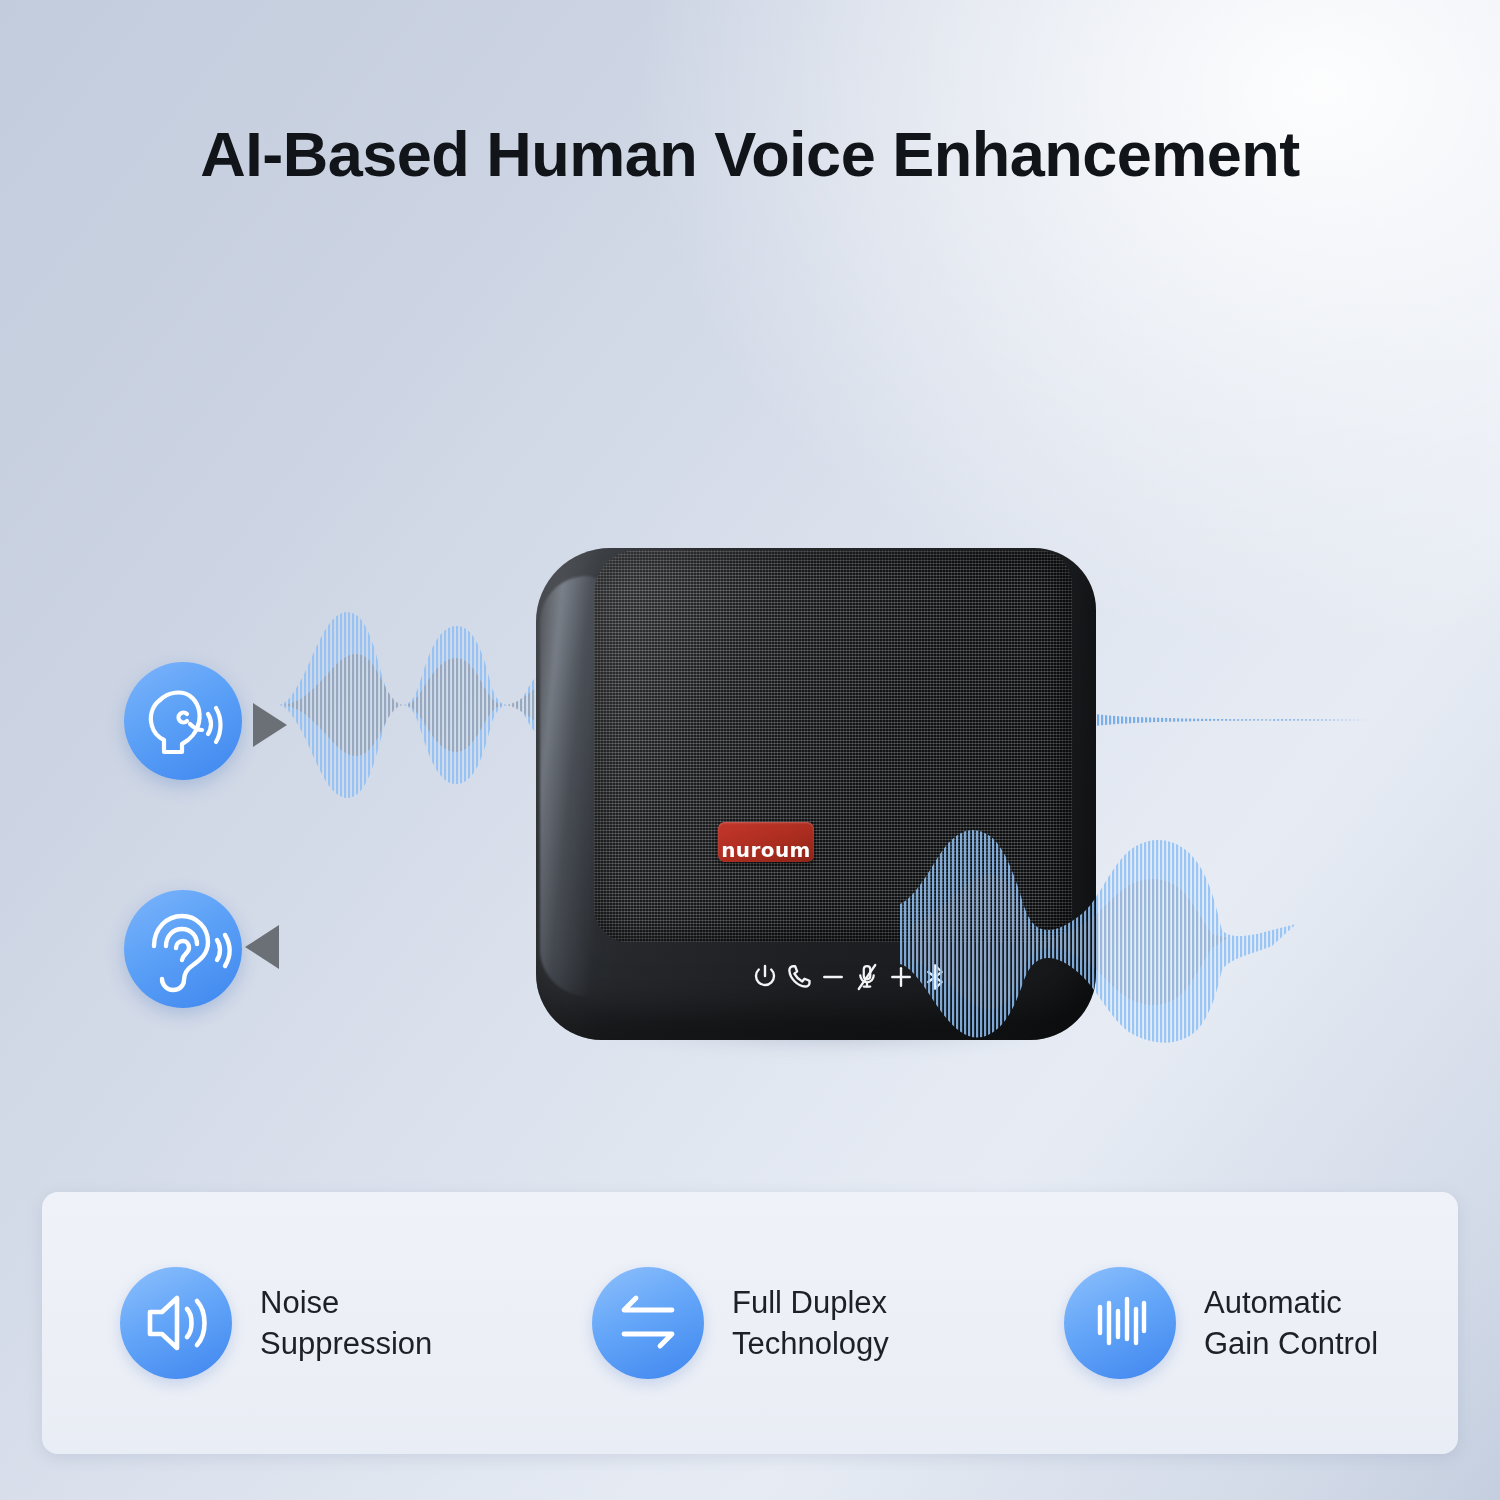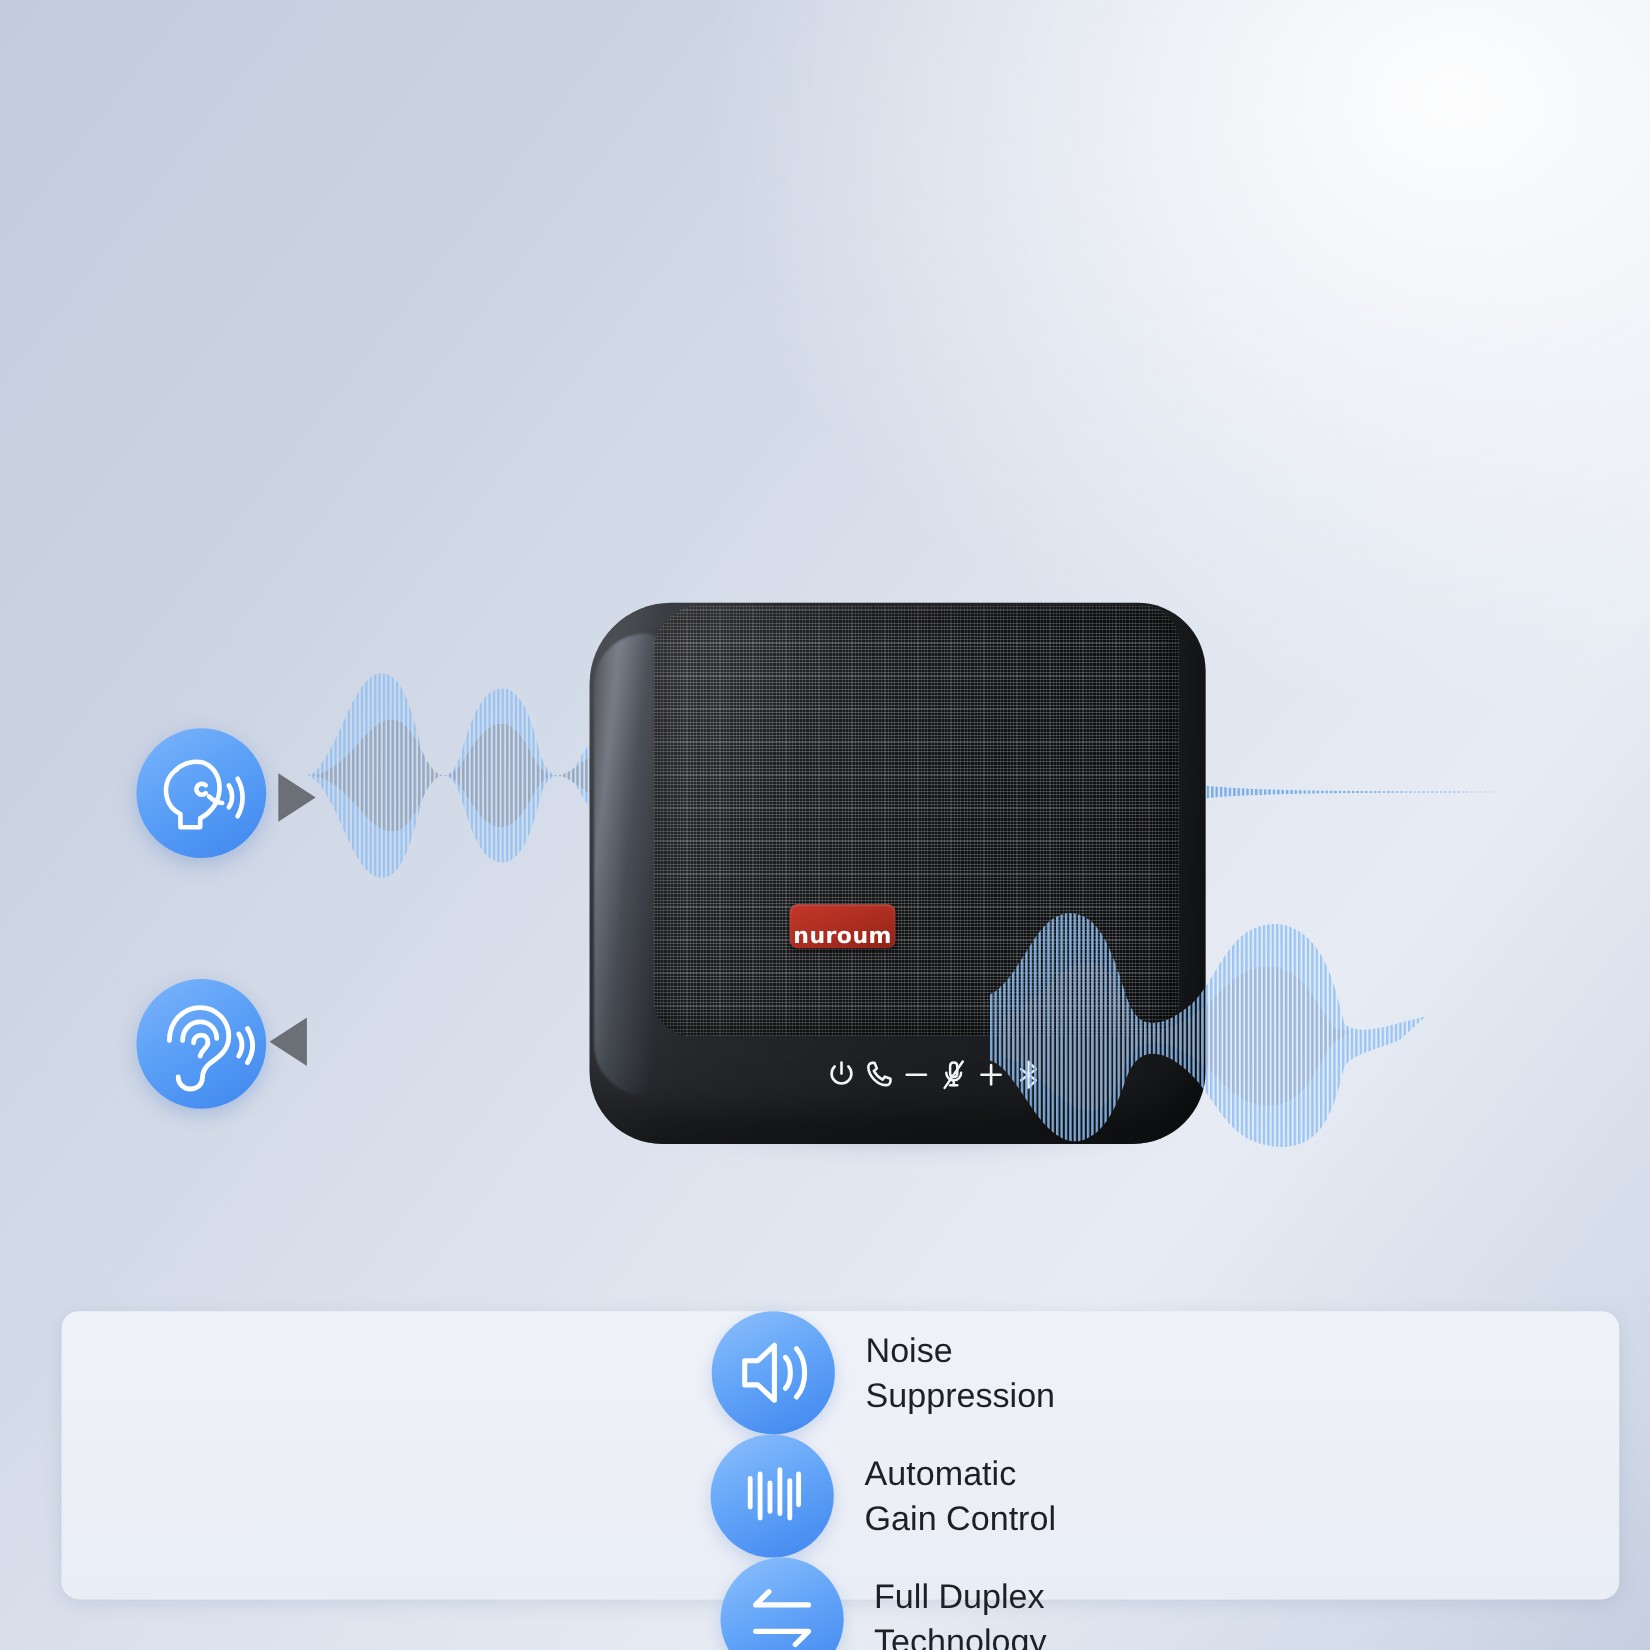--- a/index.html
+++ b/index.html
@@ -166,30 +166,29 @@
     position: relative;
     width: 34px; height: 34px;
     display: flex; align-items: center; justify-content: center;
     flex: 0 0 auto;
   }
   .ctrl svg { display: block; }
 
   
   #feature-card {
     position: absolute;
-    left: 56px;
+    left: 42px;
     top: 1192px;
     width: 1416px;
     height: 262px;
     border-radius: 16px;
     background: linear-gradient(180deg, #eff2f8 0%, #eceff6 55%, #e9edf5 100%);
     box-shadow: 0 4px 16px rgba(120,135,165,0.20);
     display: flex;
     align-items: center;
-    flex-direction: column;
   }
   .feature {
     display: flex;
     align-items: center;
     flex: 1 1 0;
     padding-left: 78px;
     box-sizing: border-box;
   }
   .feat-icon {
     width: 112px; height: 112px;
@@ -207,20 +206,21 @@
     line-height: 1.33;
     color: #1d2126;
     white-space: pre-line;
   }
 </style>
 </head>
 <body>
 
 <div id="stage">
 
+  <div class="headline">AI-Based Human Voice Enhancement</div>
 
   <svg class="wave" id="wave-in" width="320" height="210" viewBox="0 0 320 210">
     <defs>
       <pattern id="stripesBlue" width="4" height="210" patternUnits="userSpaceOnUse">
         <rect x="0" y="0" width="2.1" height="210" fill="#8ec0f5"></rect>
       </pattern>
       <pattern id="stripesGray" width="4" height="210" patternUnits="userSpaceOnUse">
         <rect x="0" y="0" width="2.1" height="210" fill="#98a2b2"></rect>
       </pattern>
       <clipPath id="clipBlueEnv">
@@ -392,41 +392,41 @@
           </g>
         </svg>
       </div>
       <div class="feat-label">Noise
 Suppression</div>
     </div>
 
     <div class="feature">
       <div class="feat-icon">
         <svg width="112" height="112" viewBox="0 0 112 112">
+          <g fill="none" stroke="#ffffff" stroke-width="4.8" stroke-linecap="round" stroke-linejoin="round">
+            <path d="M80 43 L32 43 L44 31"></path>
+            <path d="M32 67 L80 67 L68 79"></path>
+          </g>
+        </svg>
+      </div>
+      <div class="feat-label">Full Duplex
+Technology</div>
+    </div>
+
+    <div class="feature">
+      <div class="feat-icon">
+        <svg width="112" height="112" viewBox="0 0 112 112">
           <g stroke="#ffffff" stroke-width="4.4" stroke-linecap="round">
             <path d="M36 40 L36 66"></path>
             <path d="M45 36 L45 76"></path>
             <path d="M54 44 L54 70"></path>
             <path d="M63 32 L63 72"></path>
             <path d="M72 42 L72 76"></path>
             <path d="M80 36 L80 64"></path>
           </g>
         </svg>
       </div>
       <div class="feat-label">Automatic
 Gain Control</div>
     </div>
 
-    <div class="feature">
-      <div class="feat-icon">
-        <svg width="112" height="112" viewBox="0 0 112 112">
-          <g fill="none" stroke="#ffffff" stroke-width="4.8" stroke-linecap="round" stroke-linejoin="round">
-            <path d="M80 43 L32 43 L44 31"></path>
-            <path d="M32 67 L80 67 L68 79"></path>
-          </g>
-        </svg>
-      </div>
-      <div class="feat-label">Full Duplex
-Technology</div>
-    </div>
-
   </div>
 </div>
 
 </body></html>

